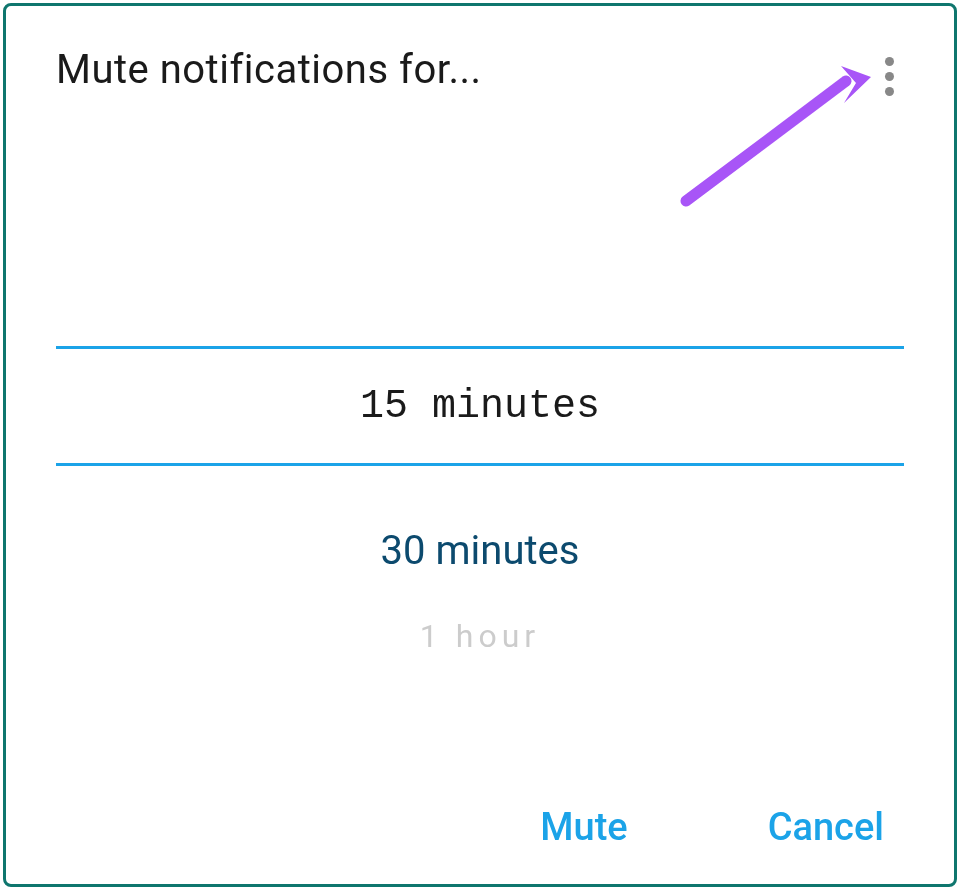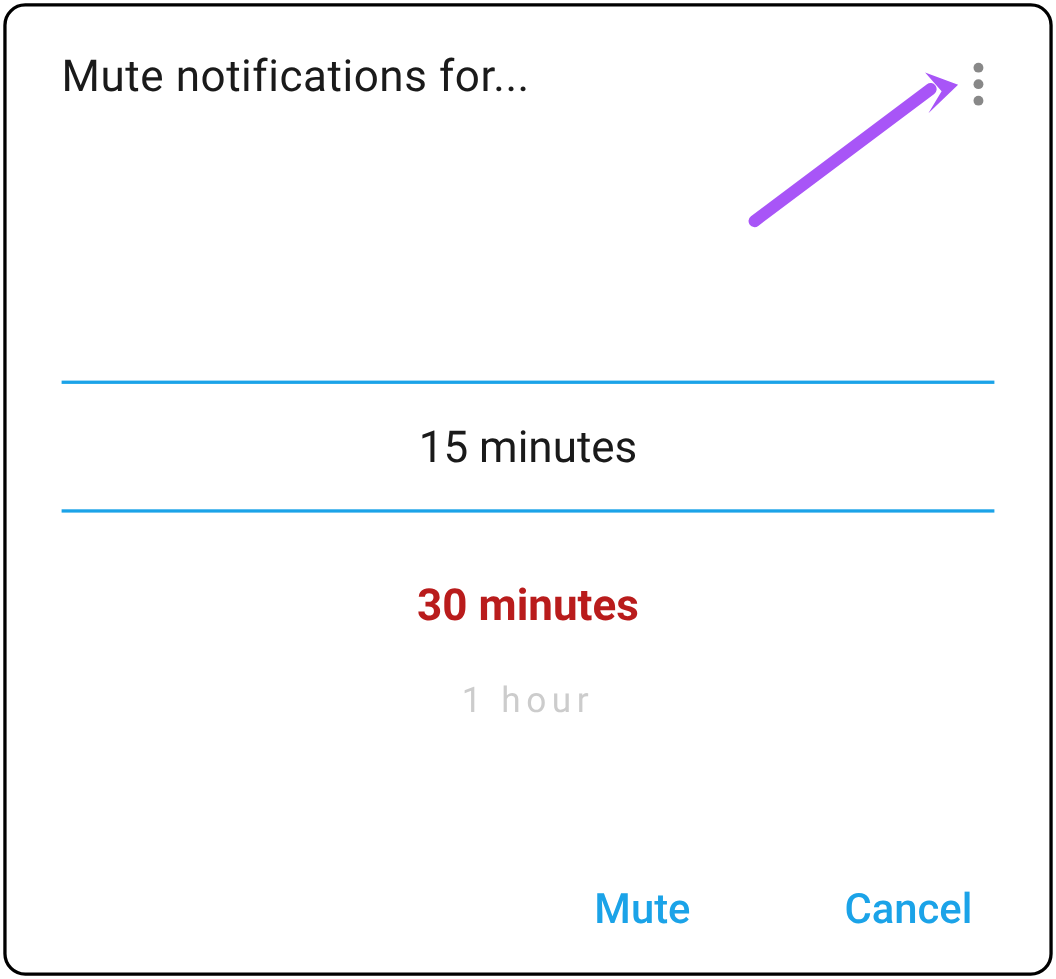--- a/index.html
+++ b/index.html
@@ -16,22 +16,22 @@
       position: relative;
       overflow: hidden;
     }
     
     .dialog-frame {
       position: absolute;
       top: 3px;
       left: 3px;
       right: 3px;
       bottom: 3px;
-      border: 3px solid #000000;
-      border-radius: 20px;
+      border: 3px solid #0f766e;
+      border-radius: 8px;
       background: #ffffff;
       overflow: hidden;
     }
     
     .dialog-inner {
       position: relative;
       width: 100%;
       height: 100%;
       padding: 40px 50px 30px 50px;
     }
@@ -85,33 +85,34 @@
       height: 120px;
       display: flex;
       align-items: center;
       justify-content: center;
     }
     
     .picker-selected-text {
       font-size: 40px;
       color: #1a1a1a;
       font-weight: 400;
+      font-family: Liberation Mono, monospace;
     }
     
     .picker-next {
       height: 120px;
       display: flex;
       align-items: center;
       justify-content: center;
     }
     
     .picker-next-text {
       font-size: 40px;
-      color: #b91c1c;
-      font-weight: 700;
+      color: #0c4a6e;
+      font-weight: 400;
       margin-top: 48px;
     }
     
     .picker-faded {
       height: 100px;
       display: flex;
       align-items: center;
       justify-content: center;
     }
     

